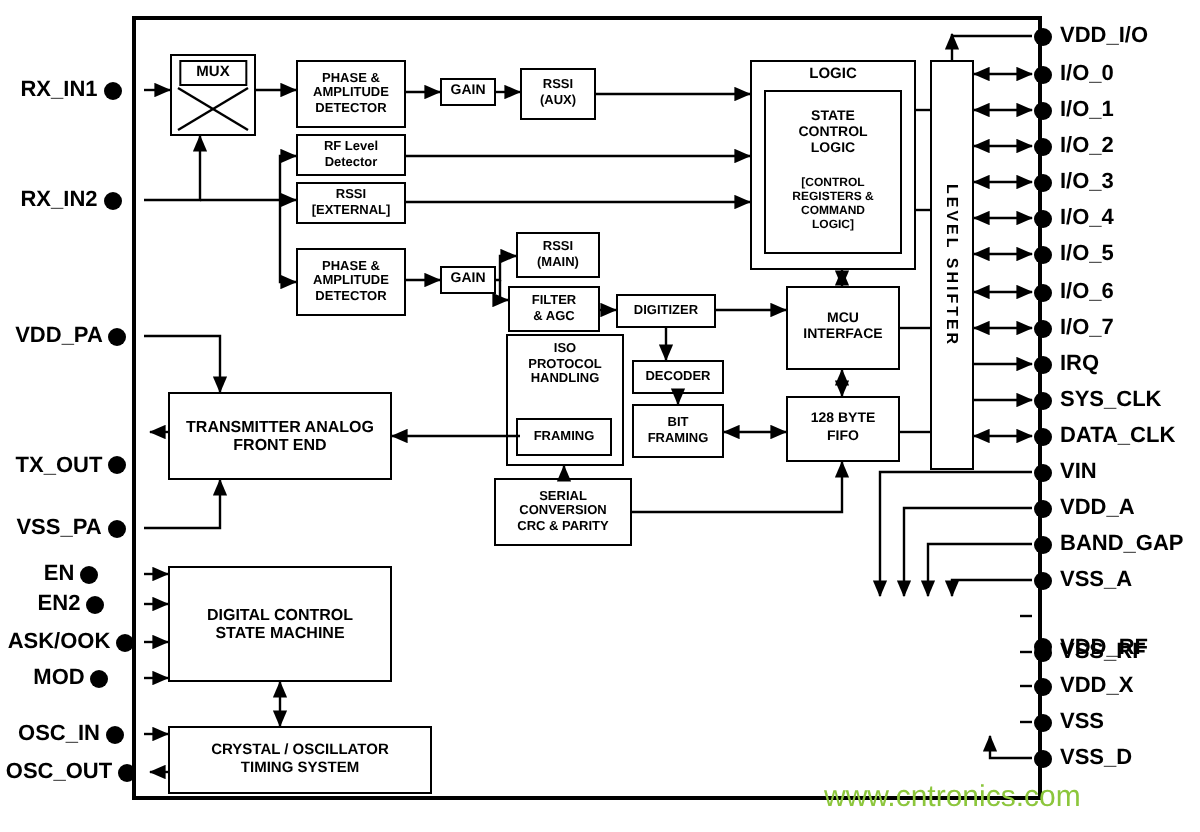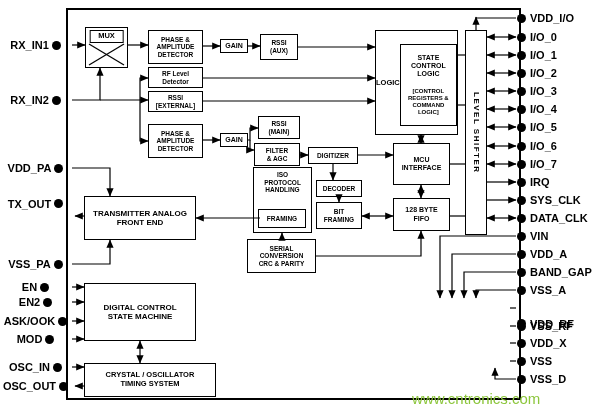--- a/index.html
+++ b/index.html
@@ -9,21 +9,21 @@
        display:flex;align-items:center;justify-content:center;text-align:center;
        font-weight:700;color:#000;white-space:pre-line;line-height:1.18;z-index:2;}
   #wires{position:absolute;left:0;top:0;z-index:3;pointer-events:none;}
   .pin{position:absolute;height:15px;display:flex;align-items:center;z-index:4;}
   .pin-l{left:0;width:71px;justify-content:center;gap:3px;}
   .pin-r{left:517px;gap:4px;}
   .plabel{font-weight:700;font-size:11px;color:#000;white-space:nowrap;}
   .pdot{width:9px;height:9px;background:#000;border-radius:50%;flex:0 0 auto;}
   .mux-label{position:absolute;top:2px;left:50%;transform:translateX(-50%);
        border:1.2px solid #000;font-size:7.5px;font-weight:700;padding:1px 8px;background:#fff;}
-  #logic-box{flex-direction:row;justify-content:flex-start;padding-top:2px;}
+  #logic-box{flex-direction:column;justify-content:flex-start;padding-top:2px;}
   #logic-title{font-size:7.5px;font-weight:700;}
   #scl-box{margin-top:3px;width:67px;height:80px;border:1.3px solid #000;display:flex;
        flex-direction:column;align-items:center;justify-content:space-evenly;white-space:pre-line;}
   #scl-main{font-size:7px;font-weight:700;}
   #scl-sub{font-size:6px;font-weight:700;}
   #level-shifter{writing-mode:vertical-rl;font-size:8px;letter-spacing:1.5px;}
   #iso-box{align-items:flex-start;justify-content:center;padding-top:3px;}
   #watermark{position:absolute;left:412px;top:390px;font-size:15px;font-weight:400;z-index:6;}
 </style>
 </head>
@@ -184,21 +184,21 @@
       <span class="pdot"></span>
     </div>
   <div class="pin pin-l" style="top:92.5px">
       <span class="plabel">RX_IN2</span>
       <span class="pdot"></span>
     </div>
   <div class="pin pin-l" style="top:160.5px">
       <span class="plabel">VDD_PA</span>
       <span class="pdot"></span>
     </div>
-  <div class="pin pin-l" style="top:196px">
+  <div class="pin pin-l" style="top:225px">
       <span class="plabel">TX_OUT</span>
       <span class="pdot"></span>
     </div>
   <div class="pin pin-l" style="top:256.5px">
       <span class="plabel">VSS_PA</span>
       <span class="pdot"></span>
     </div>
   <div class="pin pin-l" style="top:279.5px">
       <span class="plabel">EN</span>
       <span class="pdot"></span>

